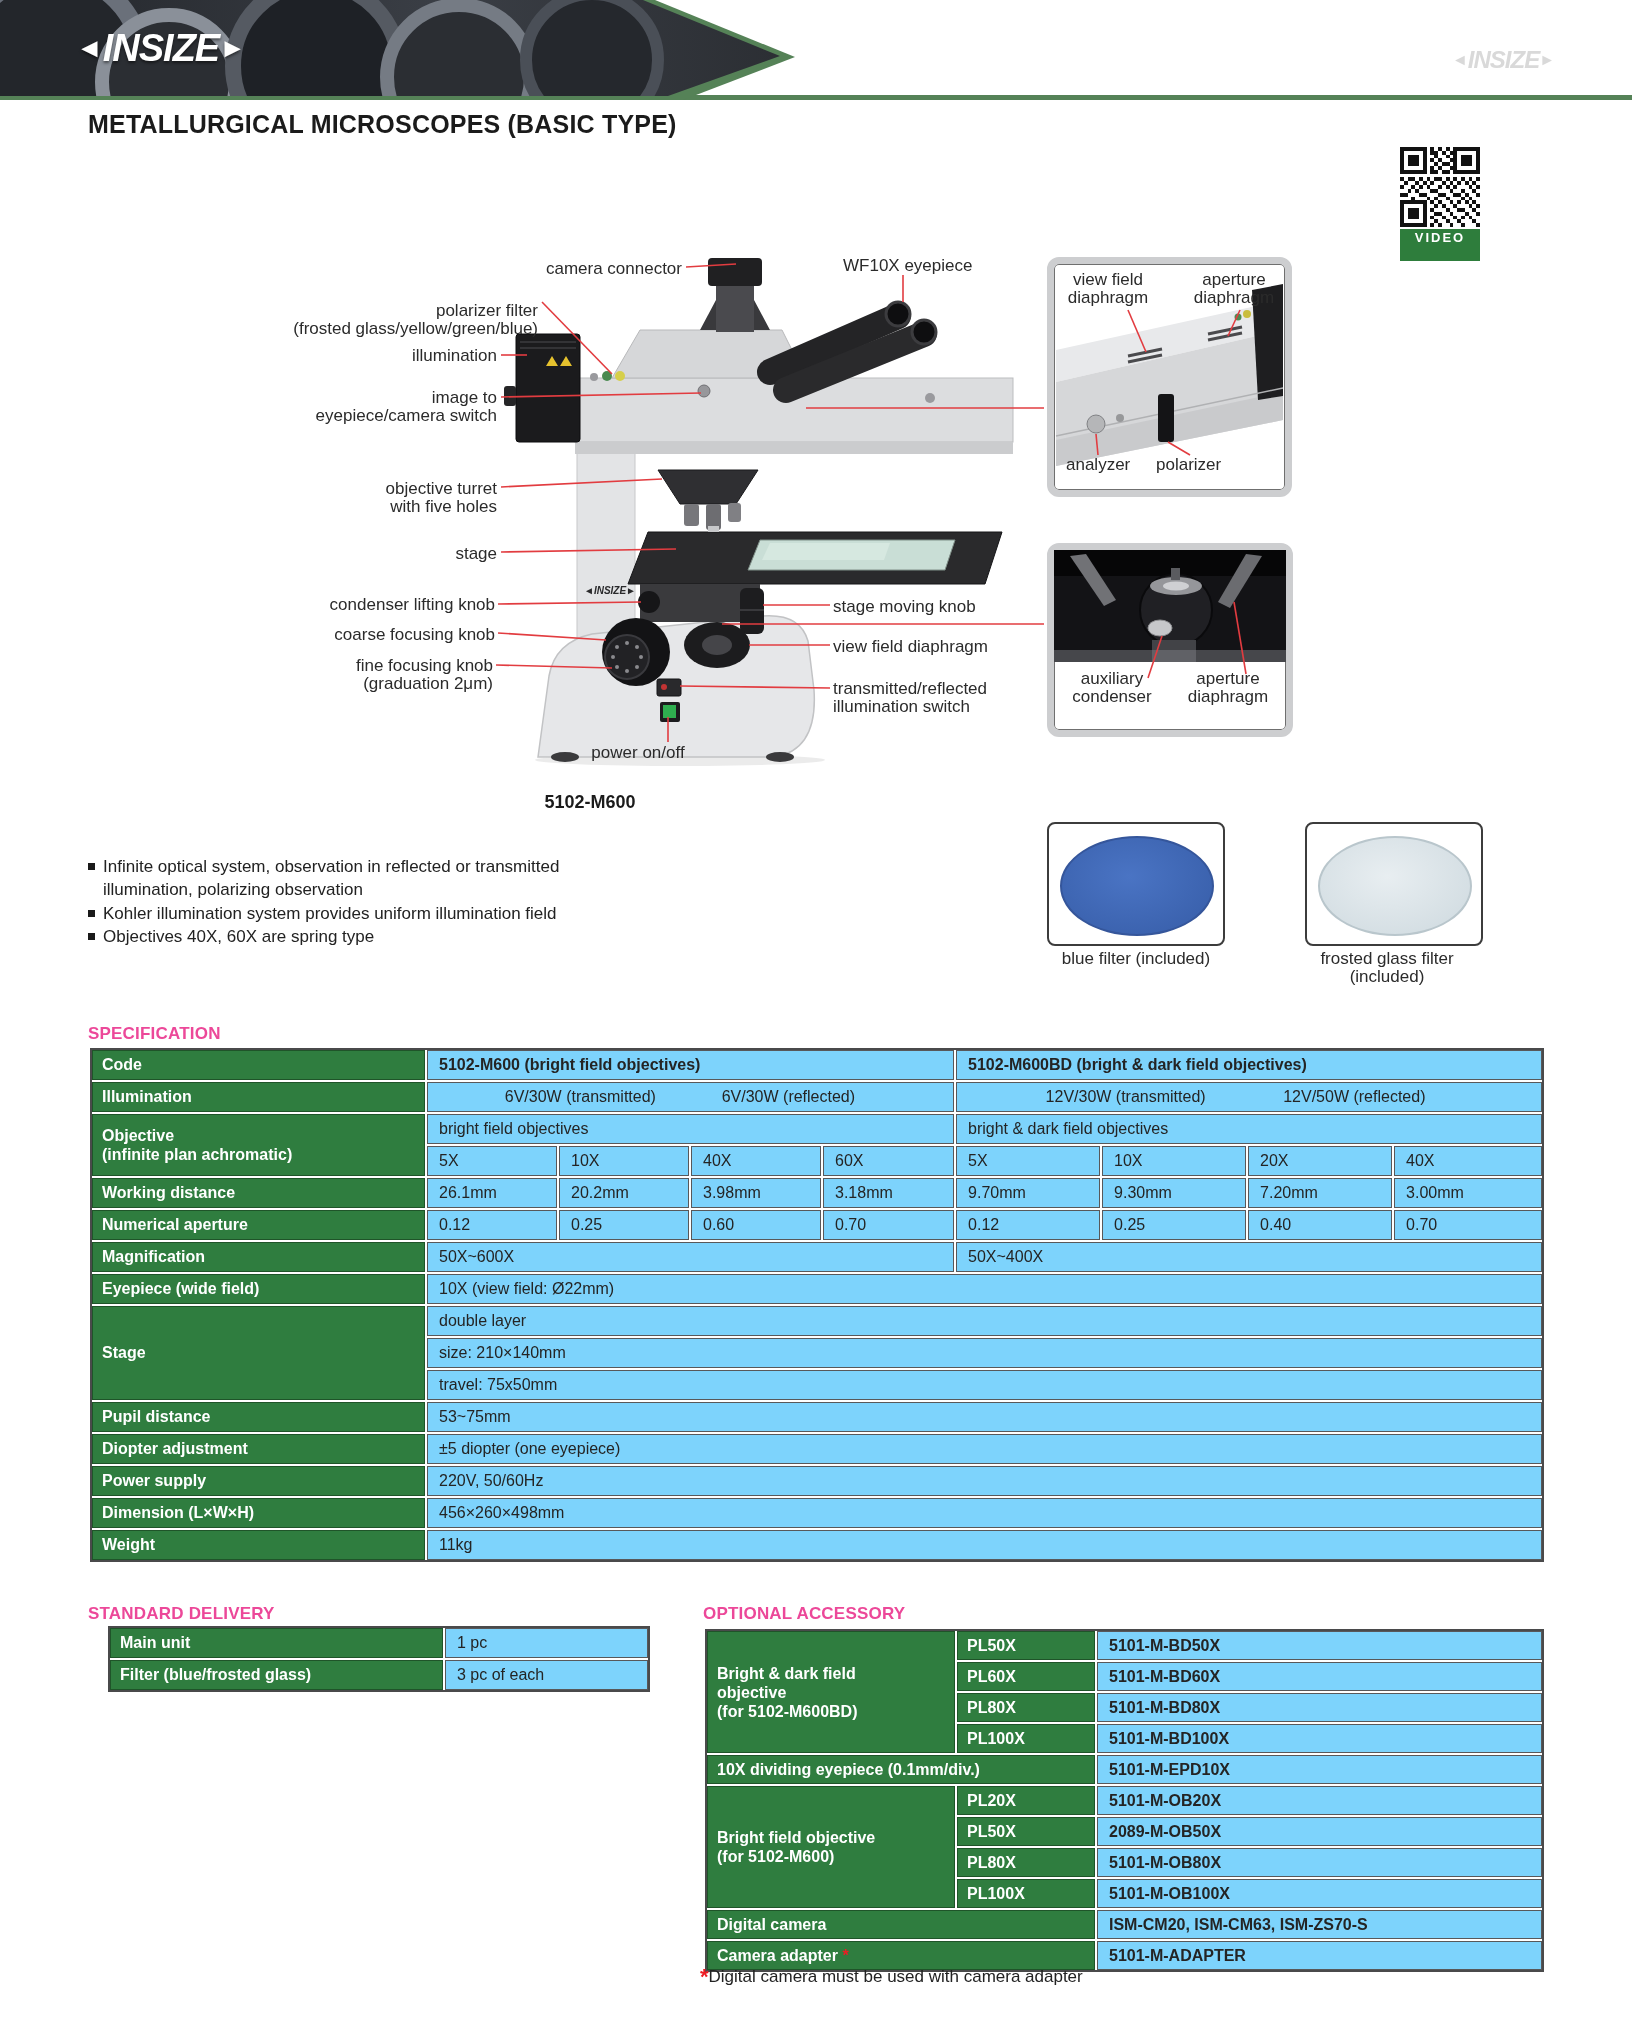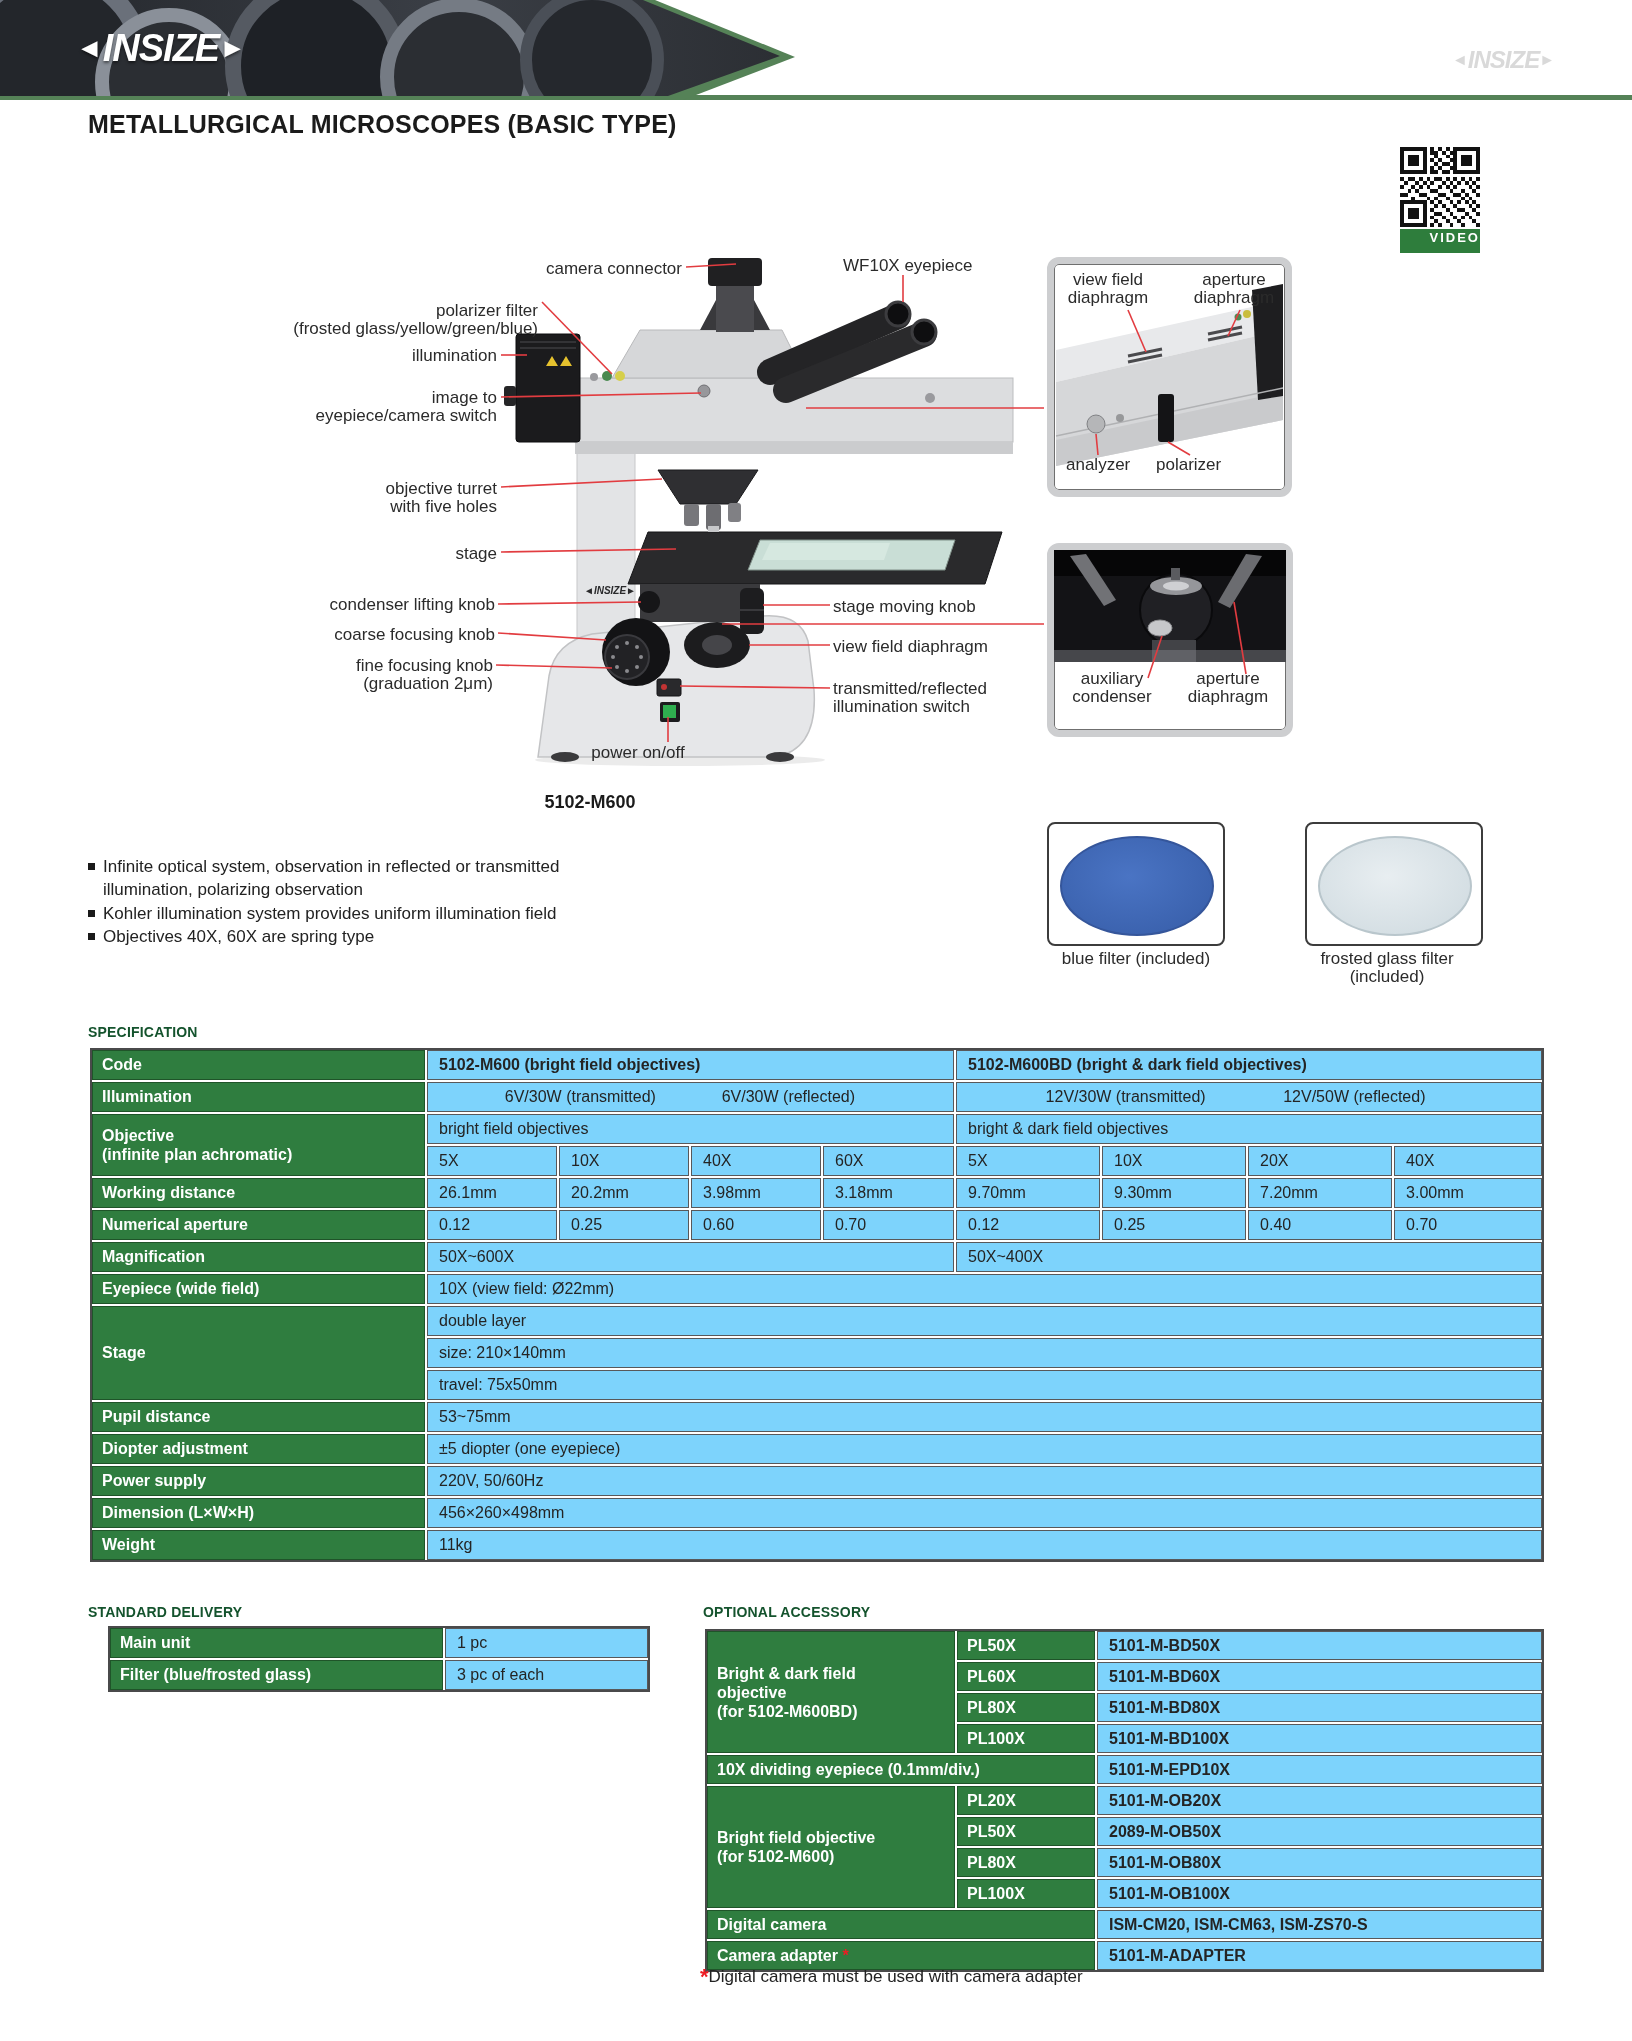--- a/index.html
+++ b/index.html
@@ -16,37 +16,37 @@
   .gear{position:absolute;border-radius:50%;}
   #logo{left:76px;top:28px;z-index:3;display:flex;align-items:center;color:#fff;
         text-shadow:0 2px 3px rgba(0,0,0,.5);}
   #logo .arr{font-size:27px;line-height:27px;}
   #logo .word{font-size:38px;font-weight:bold;font-style:italic;letter-spacing:-1px;line-height:40px;}
   #watermark{left:1452px;top:46px;z-index:1;display:flex;align-items:center;color:#d9d9d9;}
   #watermark .arr{font-size:16px;}
   #watermark .word{font-size:24px;font-weight:bold;font-style:italic;letter-spacing:-1px;}
   #page-title{left:88px;top:110px;font-size:25px;font-weight:bold;color:#1b1b1b;letter-spacing:.2px;}
   #qr{left:1400px;top:147px;width:80px;height:80px;}
-  #video-badge{left:1400px;top:229px;width:80px;height:24px;background:#2e7d3c;color:#fff;
-               font-size:13px;font-weight:bold;letter-spacing:2px;text-align:right;line-height:18px;}
+  #video-badge{left:1400px;top:229px;width:80px;height:32px;background:#2e7d3c;color:#fff;
+               font-size:13px;font-weight:bold;letter-spacing:2px;text-align:center;line-height:18px;}
   
   .lbl{font-size:17px;line-height:18px;color:#2b2b2b;white-space:nowrap;z-index:3;}
   .lbl.r{text-align:right;}
   .lbl.c{text-align:center;}
   
   .inset{background:#fff;border:7px solid #cdced0;border-radius:12px;
          box-shadow:inset 0 0 0 1px #6f6f6f;z-index:1;}
   
   .filter-box{background:#fff;border:2px solid #3c3c3c;border-radius:8px;z-index:1;}
   .filter-disc{position:absolute;border-radius:50%;}
   
   .bullet-sq{width:7px;height:7px;background:#1a1a1a;}
   .feature{font-size:17px;color:#222;white-space:nowrap;}
   
-  .sec-head{font-size:14px;font-weight:bold;color:#14532d;letter-spacing:.2px;}
+  .sec-head{font-size:17px;font-weight:bold;color:#ec4899;letter-spacing:.2px;}
   table.tb{border-collapse:separate;border-spacing:0;border:2px solid #4a4a4b;table-layout:fixed;}
   table.tb td{font-size:16px;vertical-align:middle;overflow:hidden;white-space:nowrap;
               border-right:2px solid #fff;border-bottom:2px solid #fff;}
   table.tb td:last-child{border-right:0;}
   table.tb tr:last-child td{border-bottom:0;}
   td.g{background:#2f7d3f;color:#fff;font-weight:bold;padding-left:10px;
        box-shadow:inset 0 0 0 1px #1f5429;}
   td.d{background:#7dd3fc;color:#242424;padding-left:12px;
        box-shadow:inset 0 0 0 1px #58585a;}
   td.b{font-weight:bold;}

